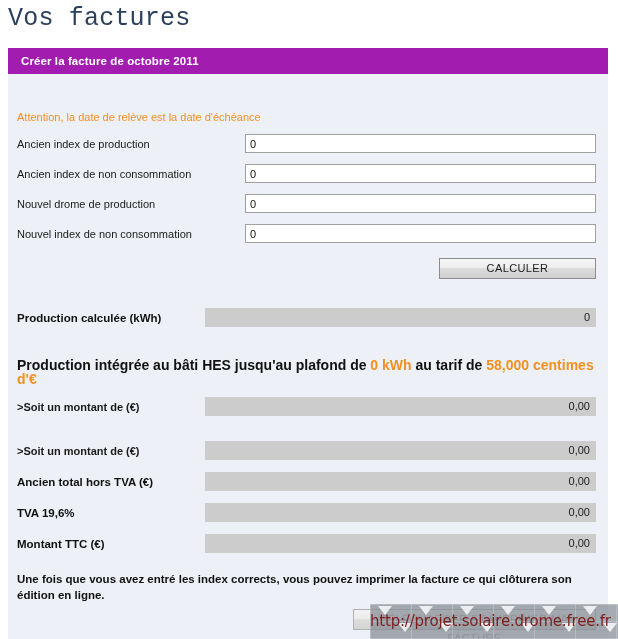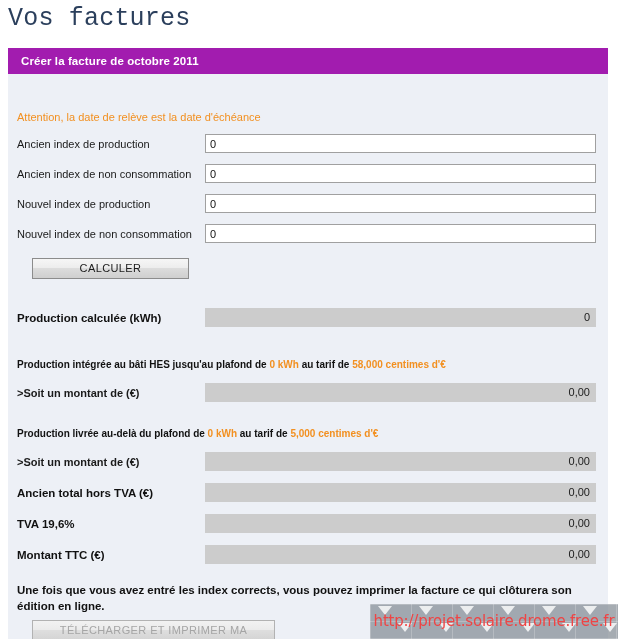--- a/index.html
+++ b/index.html
@@ -55,20 +55,21 @@
     padding: 14px 0 10px 9px;
     line-height: 14px;
   }
 
   
   .row {
     display: flex;
     align-items: center;
     padding: 0 12px 0 9px;
     margin-bottom: 11px;
+    gap: 40px;
   }
   .row .lbl {
     width: 188px;
     flex: 0 0 188px;
     font-size: 11px;
     color: #1a1a1a;
     line-height: 14px;
   }
   .txtinput {
     flex: 1 1 auto;
@@ -79,21 +80,21 @@
     font-family: "Liberation Sans", sans-serif;
     font-size: 11px;
     color: #111111;
     padding: 0 4px;
     outline: none;
   }
 
   
   .btn-row {
     display: flex;
-    justify-content: flex-start;
+    justify-content: flex-end;
     padding: 4px 12px 0 24px;
   }
   .btn {
     width: 157px;
     height: 21px;
     box-sizing: border-box;
     border: 1px solid #8c8c8c;
     background: linear-gradient(to bottom, #f6f6f6 0%, #ededed 45%, #dcdcdc 50%, #cfcfcf 100%);
     font-family: "Liberation Sans", sans-serif;
     font-size: 11px;
@@ -148,21 +149,21 @@
     border: none;
     font-family: "Liberation Sans", sans-serif;
     font-size: 11px;
     color: #1b1b1b;
     text-align: right;
     padding: 0 6px;
     line-height: 19px;
   }
 
   .section-title {
-    font-size: 10px;
+    font-size: 14px;
     font-weight: bold;
     color: #111111;
     padding: 0 11px 11px 9px;
     line-height: 14px;
   }
   .hl { color: #f29021; }
 
   .footnote {
     font-size: 11.5px;
     font-weight: bold;
@@ -190,25 +191,25 @@
     position: absolute;
     inset: 0;
     background-image:
       linear-gradient(to right, rgba(255,255,255,0.22) 1px, transparent 1px),
       linear-gradient(to bottom, rgba(255,255,255,0.22) 1px, transparent 1px);
     background-size: 41px 17px;
   }
   .wm-text {
     position: absolute;
     left: 0; top: 8px;
-    width: 248px;
+    width: 204px;
     text-align: center;
     font-family: "DejaVu Sans", sans-serif;
     font-size: 15px;
-    color: #ef4444;
+    color: #7f1d1d;
     letter-spacing: -0.2px;
     white-space: nowrap;
   }
 </style>
 </head>
 <body>
 
 <div class="page-title">Vos factures</div>
 
 <div class="panel">
@@ -223,21 +224,21 @@
       <div class="lbl">Ancien index de production</div>
       <input class="txtinput" type="text" value="0" style="">
     </div>
 
     <div class="row">
       <div class="lbl">Ancien index de non consommation</div>
       <input class="txtinput" type="text" value="0" style="">
     </div>
 
     <div class="row">
-      <div class="lbl">Nouvel index de production</div>
+      <div class="lbl">Nouvel drome de production</div>
       <input class="txtinput" type="text" value="0" style="">
     </div>
 
     <div class="row">
       <div class="lbl">Nouvel index de non consommation</div>
       <input class="txtinput" type="text" value="0" style="">
     </div>
 
     <div class="btn-row">
       <button class="btn" type="button">CALCULER</button>
@@ -256,23 +257,20 @@
       <span>Production intégrée au bâti HES jusqu'au plafond de </span><span class="hl">0 kWh</span><span> au tarif de </span><span class="hl">58,000 centimes d'€</span>
     </div>
 
     <div class="res-row">
       <div class="lbl-n">&gt;Soit un montant de (€)</div>
       <div class="readonly">0,00</div>
     </div>
 
     <div class="spacer-sm"></div>
 
-    <div class="section-title">
-      <span>Production livrée au-delà du plafond de </span><span class="hl">0 kWh</span><span> au tarif de </span><span class="hl">5,000 centimes d'€</span>
-    </div>
 
     <div class="res-row">
       <div class="lbl-n">&gt;Soit un montant de (€)</div>
       <div class="readonly">0,00</div>
     </div>
 
     <div class="res-row">
       <div class="lbl-b">Ancien total hors TVA (€)</div>
       <div class="readonly">0,00</div>
     </div>

